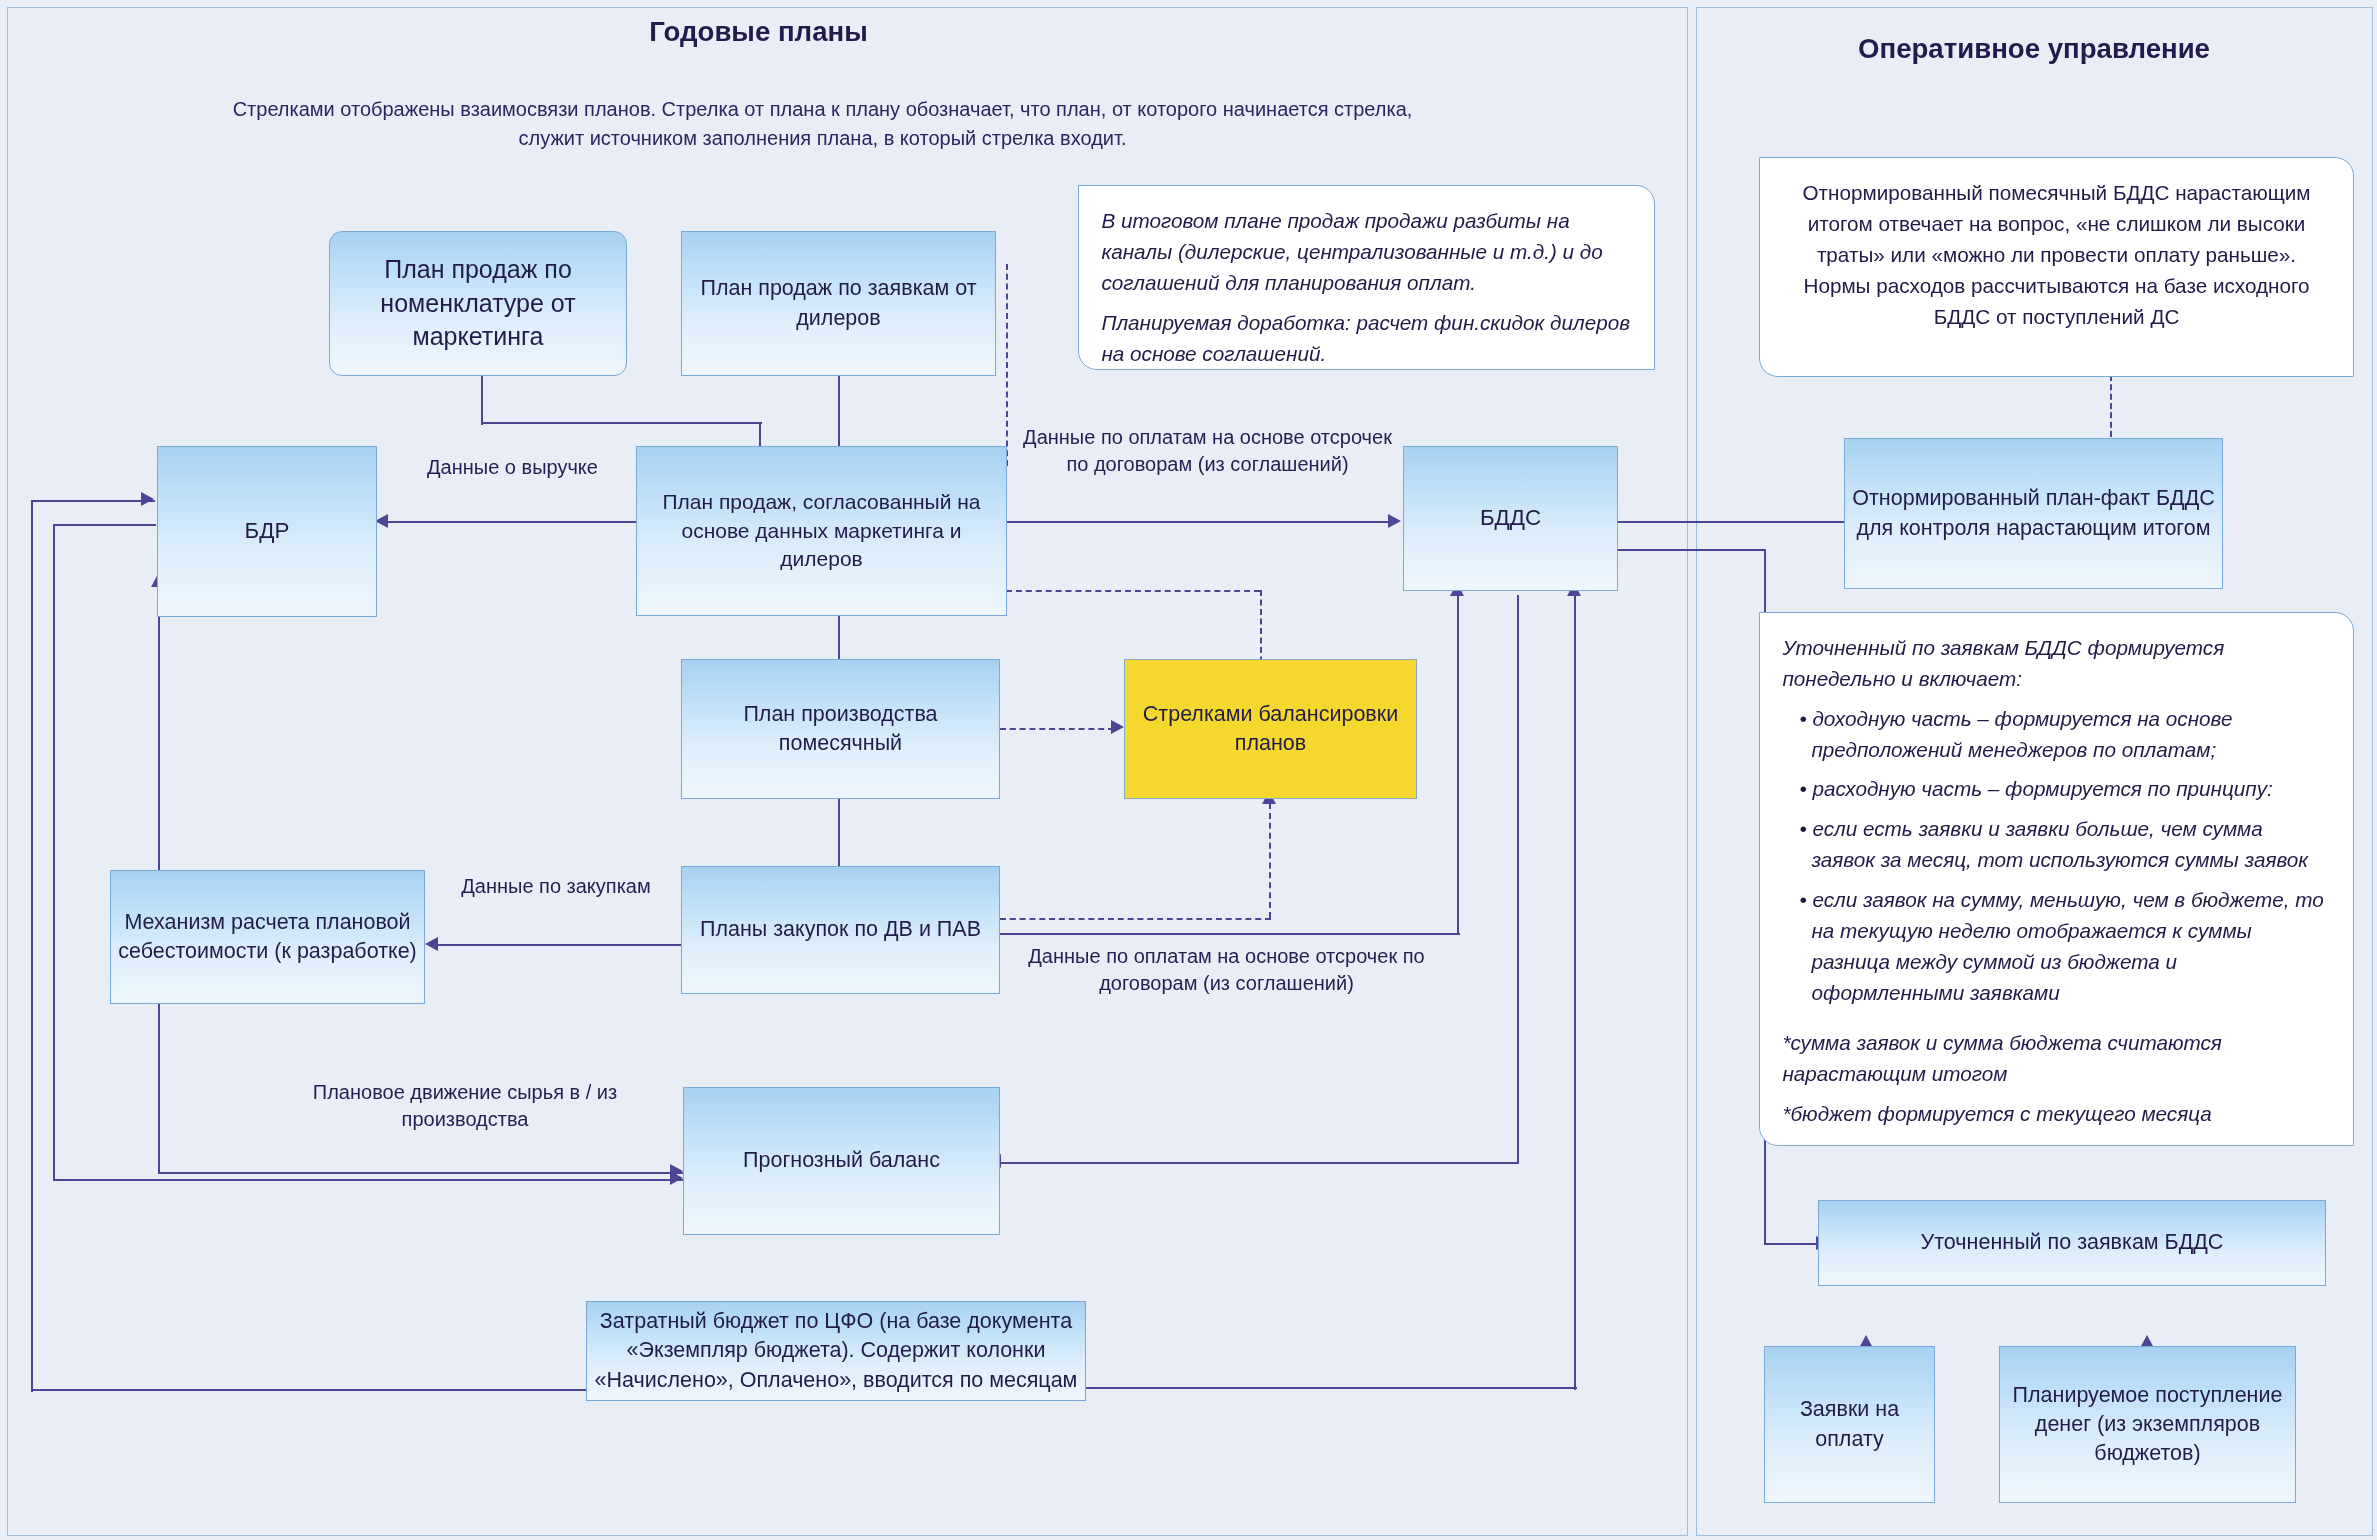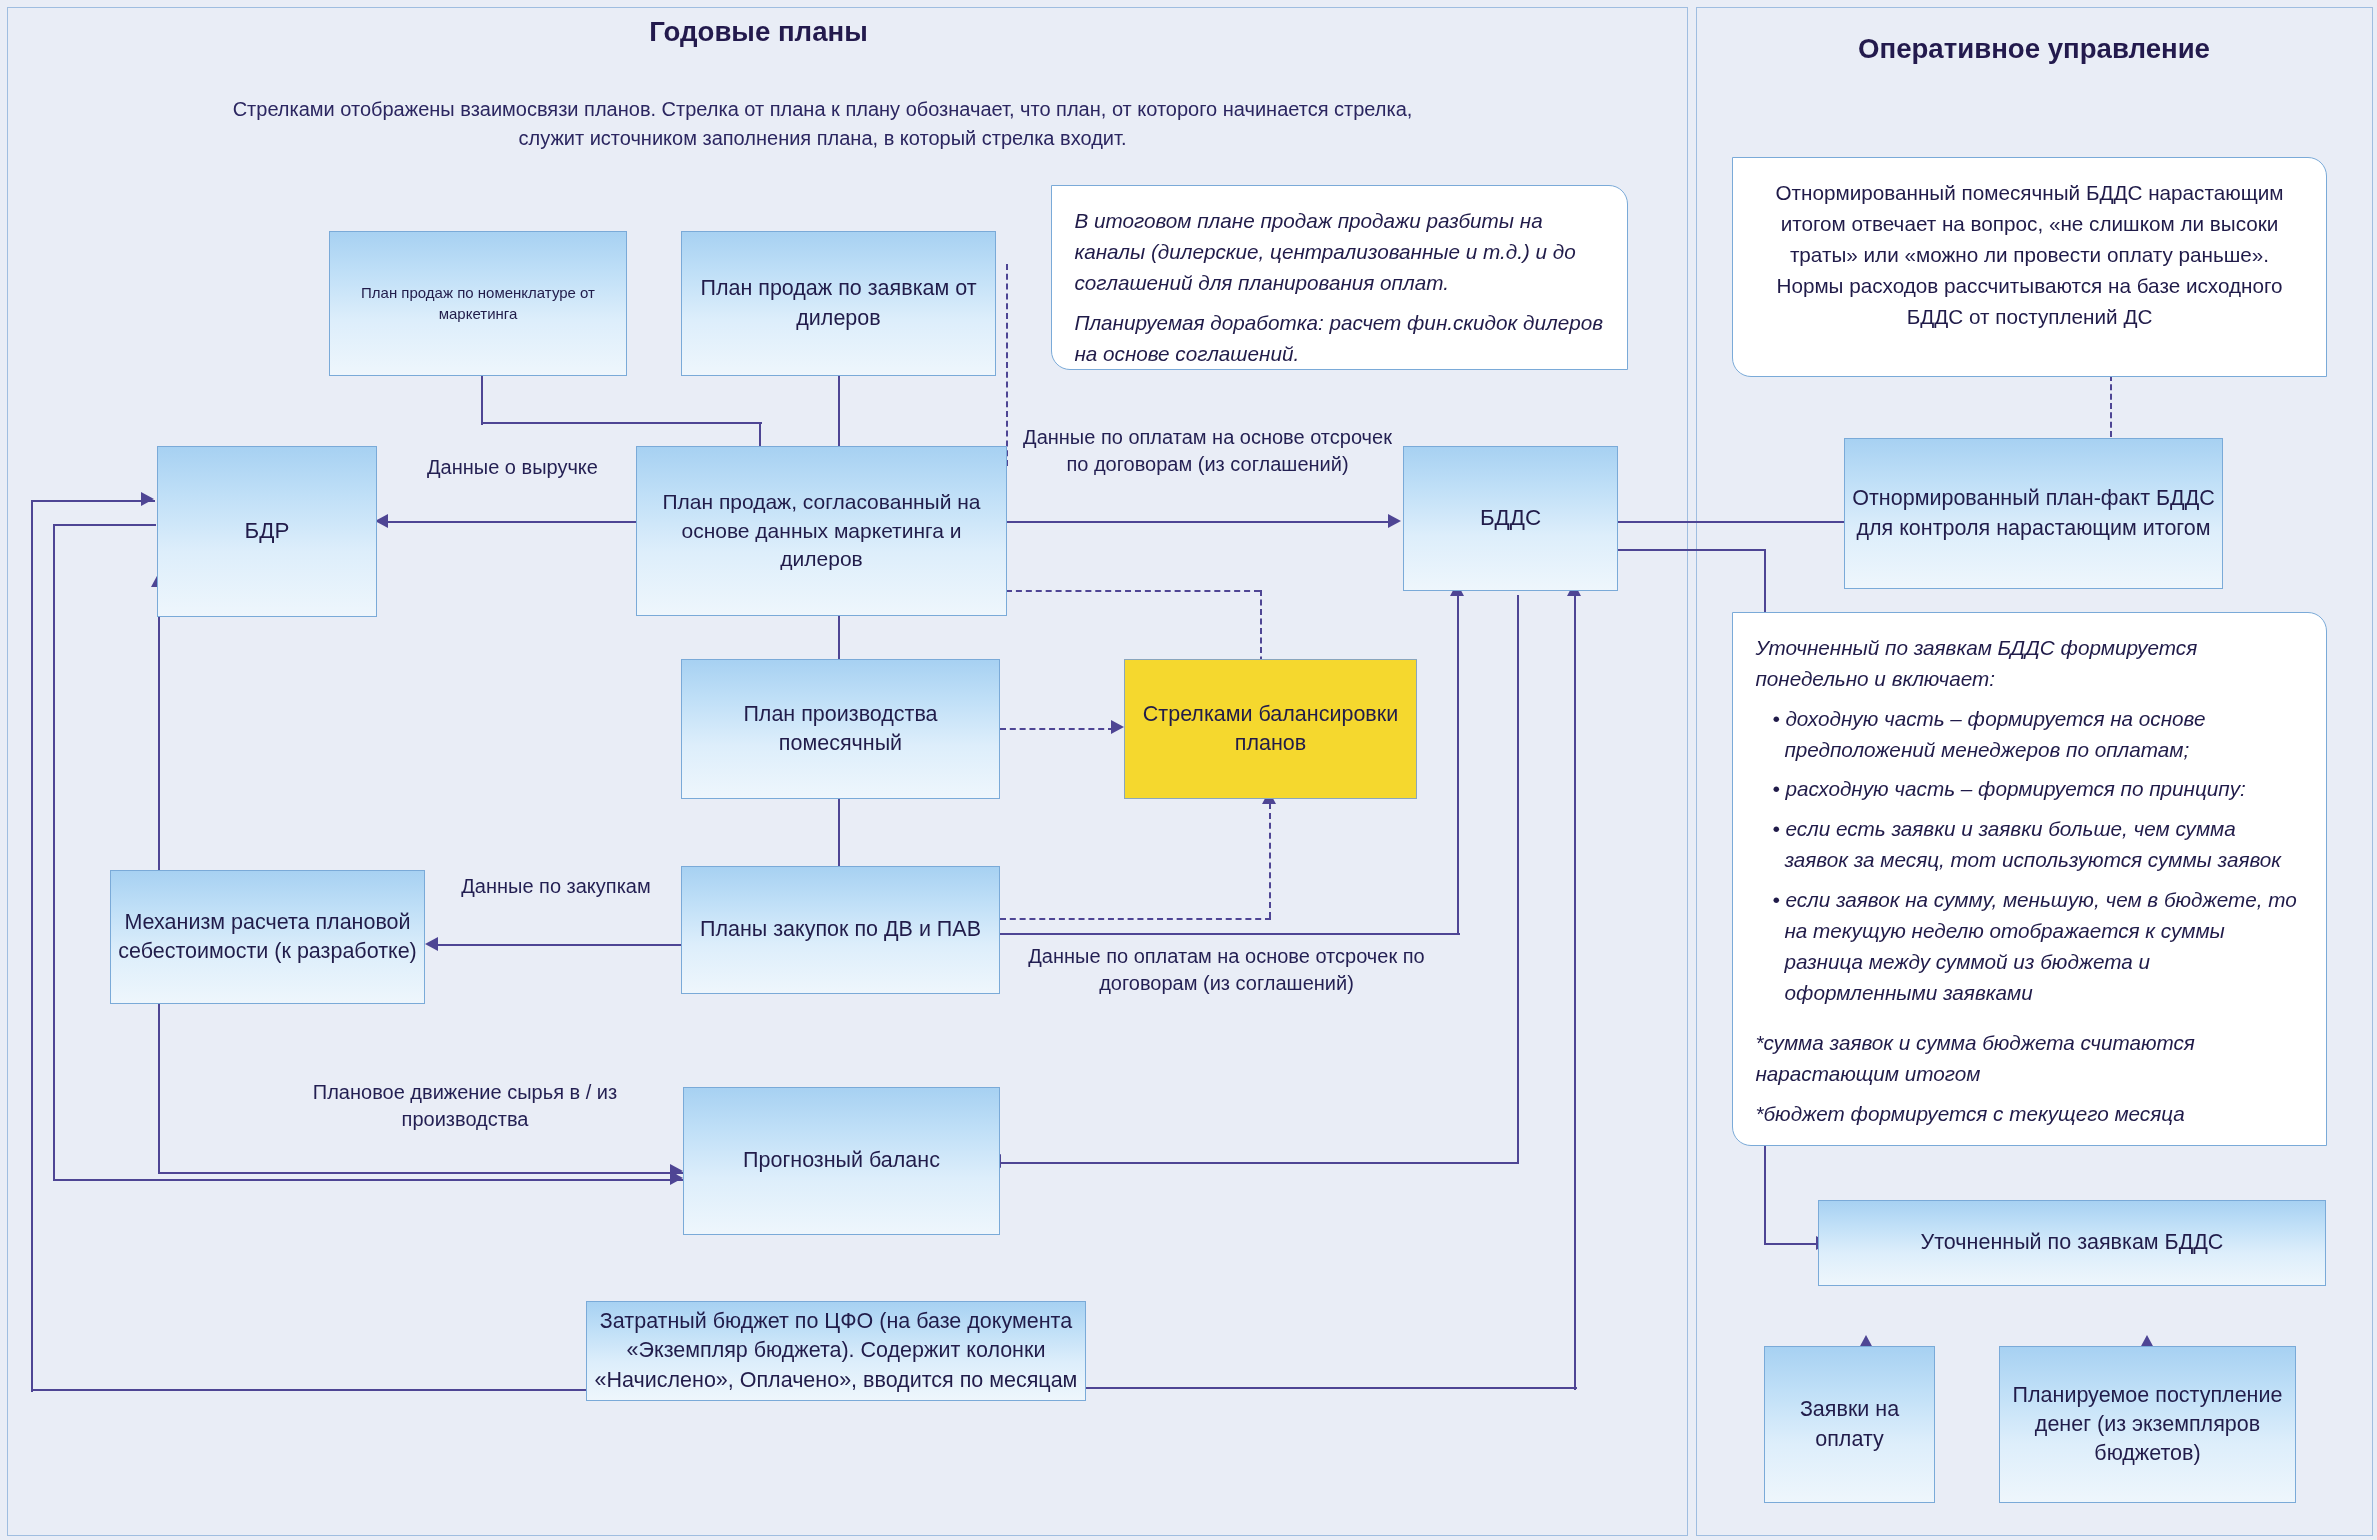--- a/index.html
+++ b/index.html
@@ -23,20 +23,21 @@
     border:1.3px solid #8aa6bd;
   }
   .callout{
     position:absolute;
     background:#ffffff;
     border:1.3px solid #7aaad8;
     border-radius:0 19px 0 19px;
     box-sizing:border-box;
     color:#201b49;
     line-height:1.5;
+    margin-left:27px;
   }
   .callout p{margin:0 0 8.6px 0;font-style:italic;}
   .callout p:last-child{margin-bottom:0;}
   .callout .ind{padding-left:29px;text-indent:-12px;}
 
   .lbl{position:absolute;color:#231f52;text-align:center;line-height:1.35;}
 
   
   .h{position:absolute;height:0;border-top:2.6px solid #4e4594;}
   .v{position:absolute;width:0;border-left:2.6px solid #4e4594;}
@@ -144,21 +145,21 @@
 
   <div class="v" style="left:2147px;top:1347px;height:83px;"></div>
   <div class="ar u" style="left:2140px;top:1335px;"></div>
 
   <div class="lbl" style="left:405px;top:454px;width:215px;font-size:20px;">Данные о выручке</div>
   <div class="lbl" style="left:1022px;top:424px;width:371px;font-size:20px;">Данные по оплатам на основе отсрочек по договорам (из соглашений)</div>
   <div class="lbl" style="left:457px;top:873px;width:198px;font-size:20px;">Данные по закупкам</div>
   <div class="lbl" style="left:998px;top:943px;width:457px;font-size:20px;">Данные по оплатам на основе отсрочек по договорам (из соглашений)</div>
   <div class="lbl" style="left:284px;top:1079px;width:362px;font-size:20px;">Плановое движение сырья в / из производства</div>
 
-  <div class="node" style="left:329px;top:231px;width:298px;height:145px;font-size:15px;">План продаж по номенклатуре от маркетинга</div>
+  <div class="node" style="left:329px;top:231px;width:298px;height:145px;font-size:25px;border-radius:13px;">План продаж по номенклатуре от маркетинга</div>
 
   <div class="node" style="left:681px;top:231px;width:315px;height:145px;font-size:21.5px;">План продаж по заявкам от дилеров</div>
 
   <div class="node" style="left:157px;top:446px;width:220px;height:171px;font-size:22.4px;">БДР</div>
 
   <div class="node" style="left:636px;top:446px;width:371px;height:170px;font-size:21px;">План продаж, согласованный на основе данных маркетинга и дилеров</div>
 
   <div class="node" style="left:1403px;top:446px;width:215px;height:145px;font-size:22.4px;">БДДС</div>
 
   <div class="node" style="left:681px;top:659px;width:319px;height:140px;font-size:21.5px;">План производства помесячный</div>

